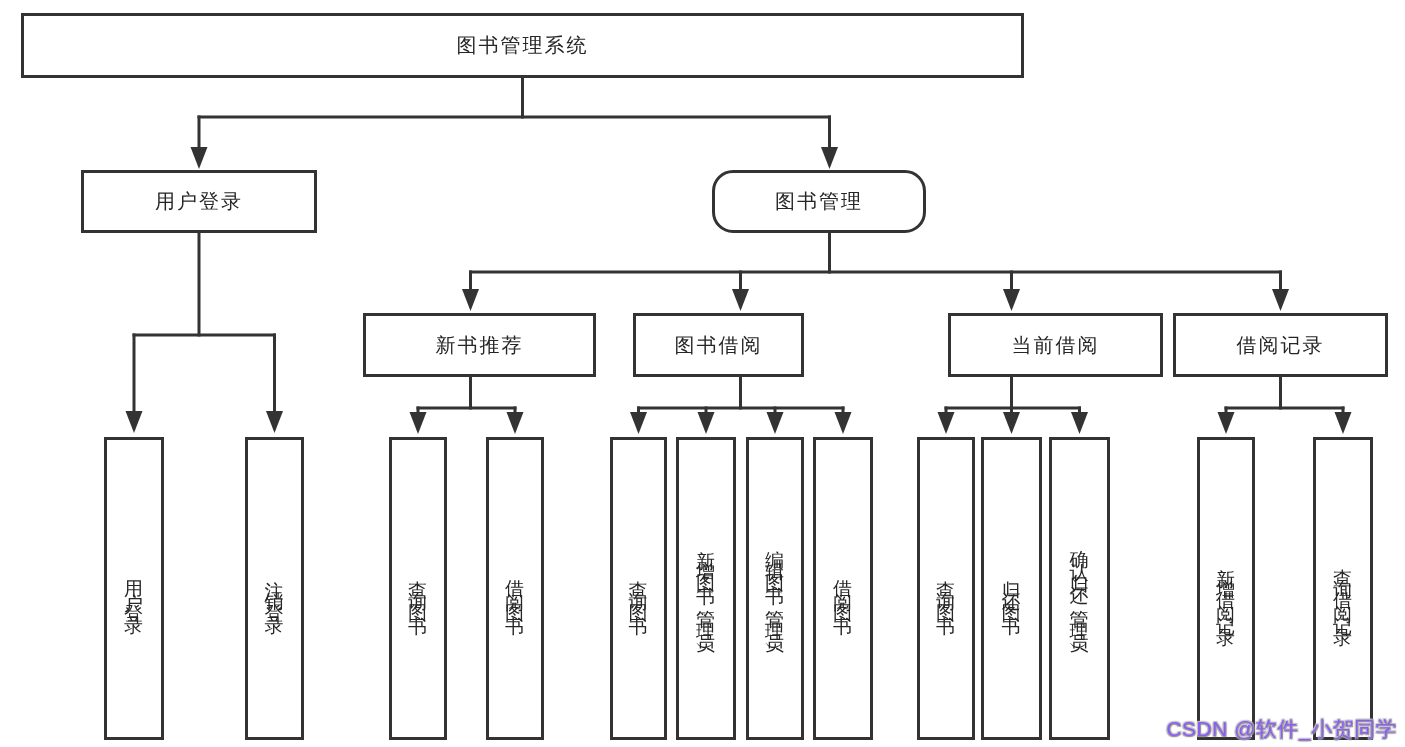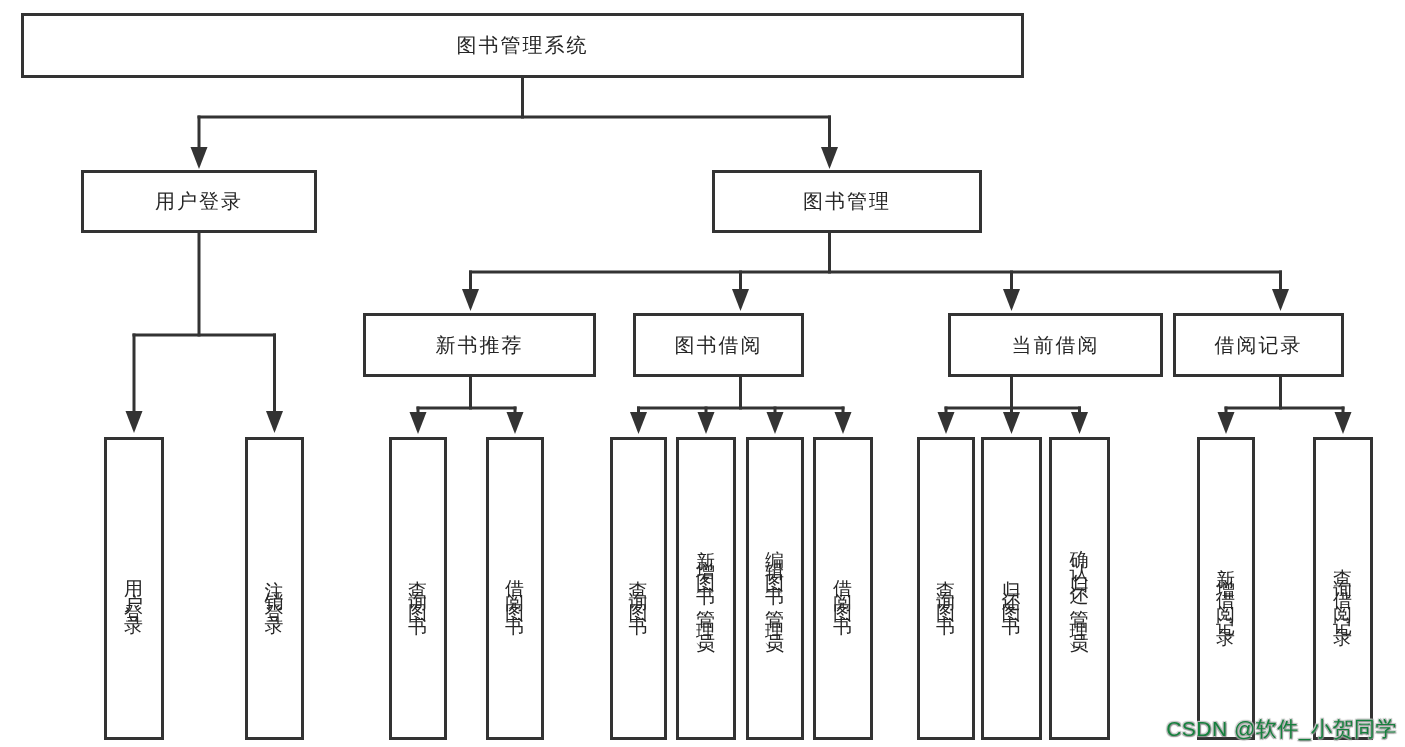--- a/index.html
+++ b/index.html
@@ -16,21 +16,21 @@
   .lv1{left:21px;top:13px;width:1003px;height:65px;}
   .lv2{top:170px;height:63px;}
   .lv3{top:313px;height:64px;}
   .lv4{top:437px;height:303px;}
   .vlabel{
     writing-mode:vertical-rl;text-orientation:mixed;
     font-size:19px;letter-spacing:12px;color:#262626;line-height:1;
   }
   #watermark{
     position:absolute;right:8px;bottom:4px;font-size:21px;letter-spacing:.5px;
-    color:#15803d;white-space:nowrap;z-index:5;
+    color:#8b5cf6;white-space:nowrap;z-index:5;
     text-shadow:1px 1px 1px #8f8f8f,-1px -1px 1px #c9c9c9,1px -1px 1px #b5b5b5,-1px 1px 1px #a5a5a5;
   }
 </style>
 </head>
 <body>
 
 <div id="canvas">
 
   <svg id="wires" viewBox="0 0 1405 747" xmlns="http://www.w3.org/2000/svg" aria-hidden="true">
     <defs>
@@ -101,34 +101,34 @@
     </g>
   </svg>
 
   <div class="box lv1">
     <span class="hlabel">图书管理系统</span>
   </div>
 
   <div class="box lv2" style="left:81px;width:236px;">
     <span class="hlabel">用户登录</span>
   </div>
-  <div class="box lv2" style="left:712px;width:270px;">
+  <div class="box lv2" style="left:712px;width:214px;border-radius:21px;">
     <span class="hlabel">图书管理</span>
   </div>
 
   <div class="box lv3" style="left:363px;width:233px;">
     <span class="hlabel">新书推荐</span>
   </div>
   <div class="box lv3" style="left:633px;width:171px;">
     <span class="hlabel">图书借阅</span>
   </div>
   <div class="box lv3" style="left:904px;width:215px;margin-left:44px;">
     <span class="hlabel">当前借阅</span>
   </div>
-  <div class="box lv3" style="left:1173px;width:171px;">
+  <div class="box lv3" style="left:1173px;width:215px;">
     <span class="hlabel">借阅记录</span>
   </div>
 
   <div class="box lv4" style="left:104px;width:60px;">
     <span class="vlabel">用户登录</span>
   </div>
   <div class="box lv4" style="left:245px;width:59px;">
     <span class="vlabel">注销登录</span>
   </div>
 

